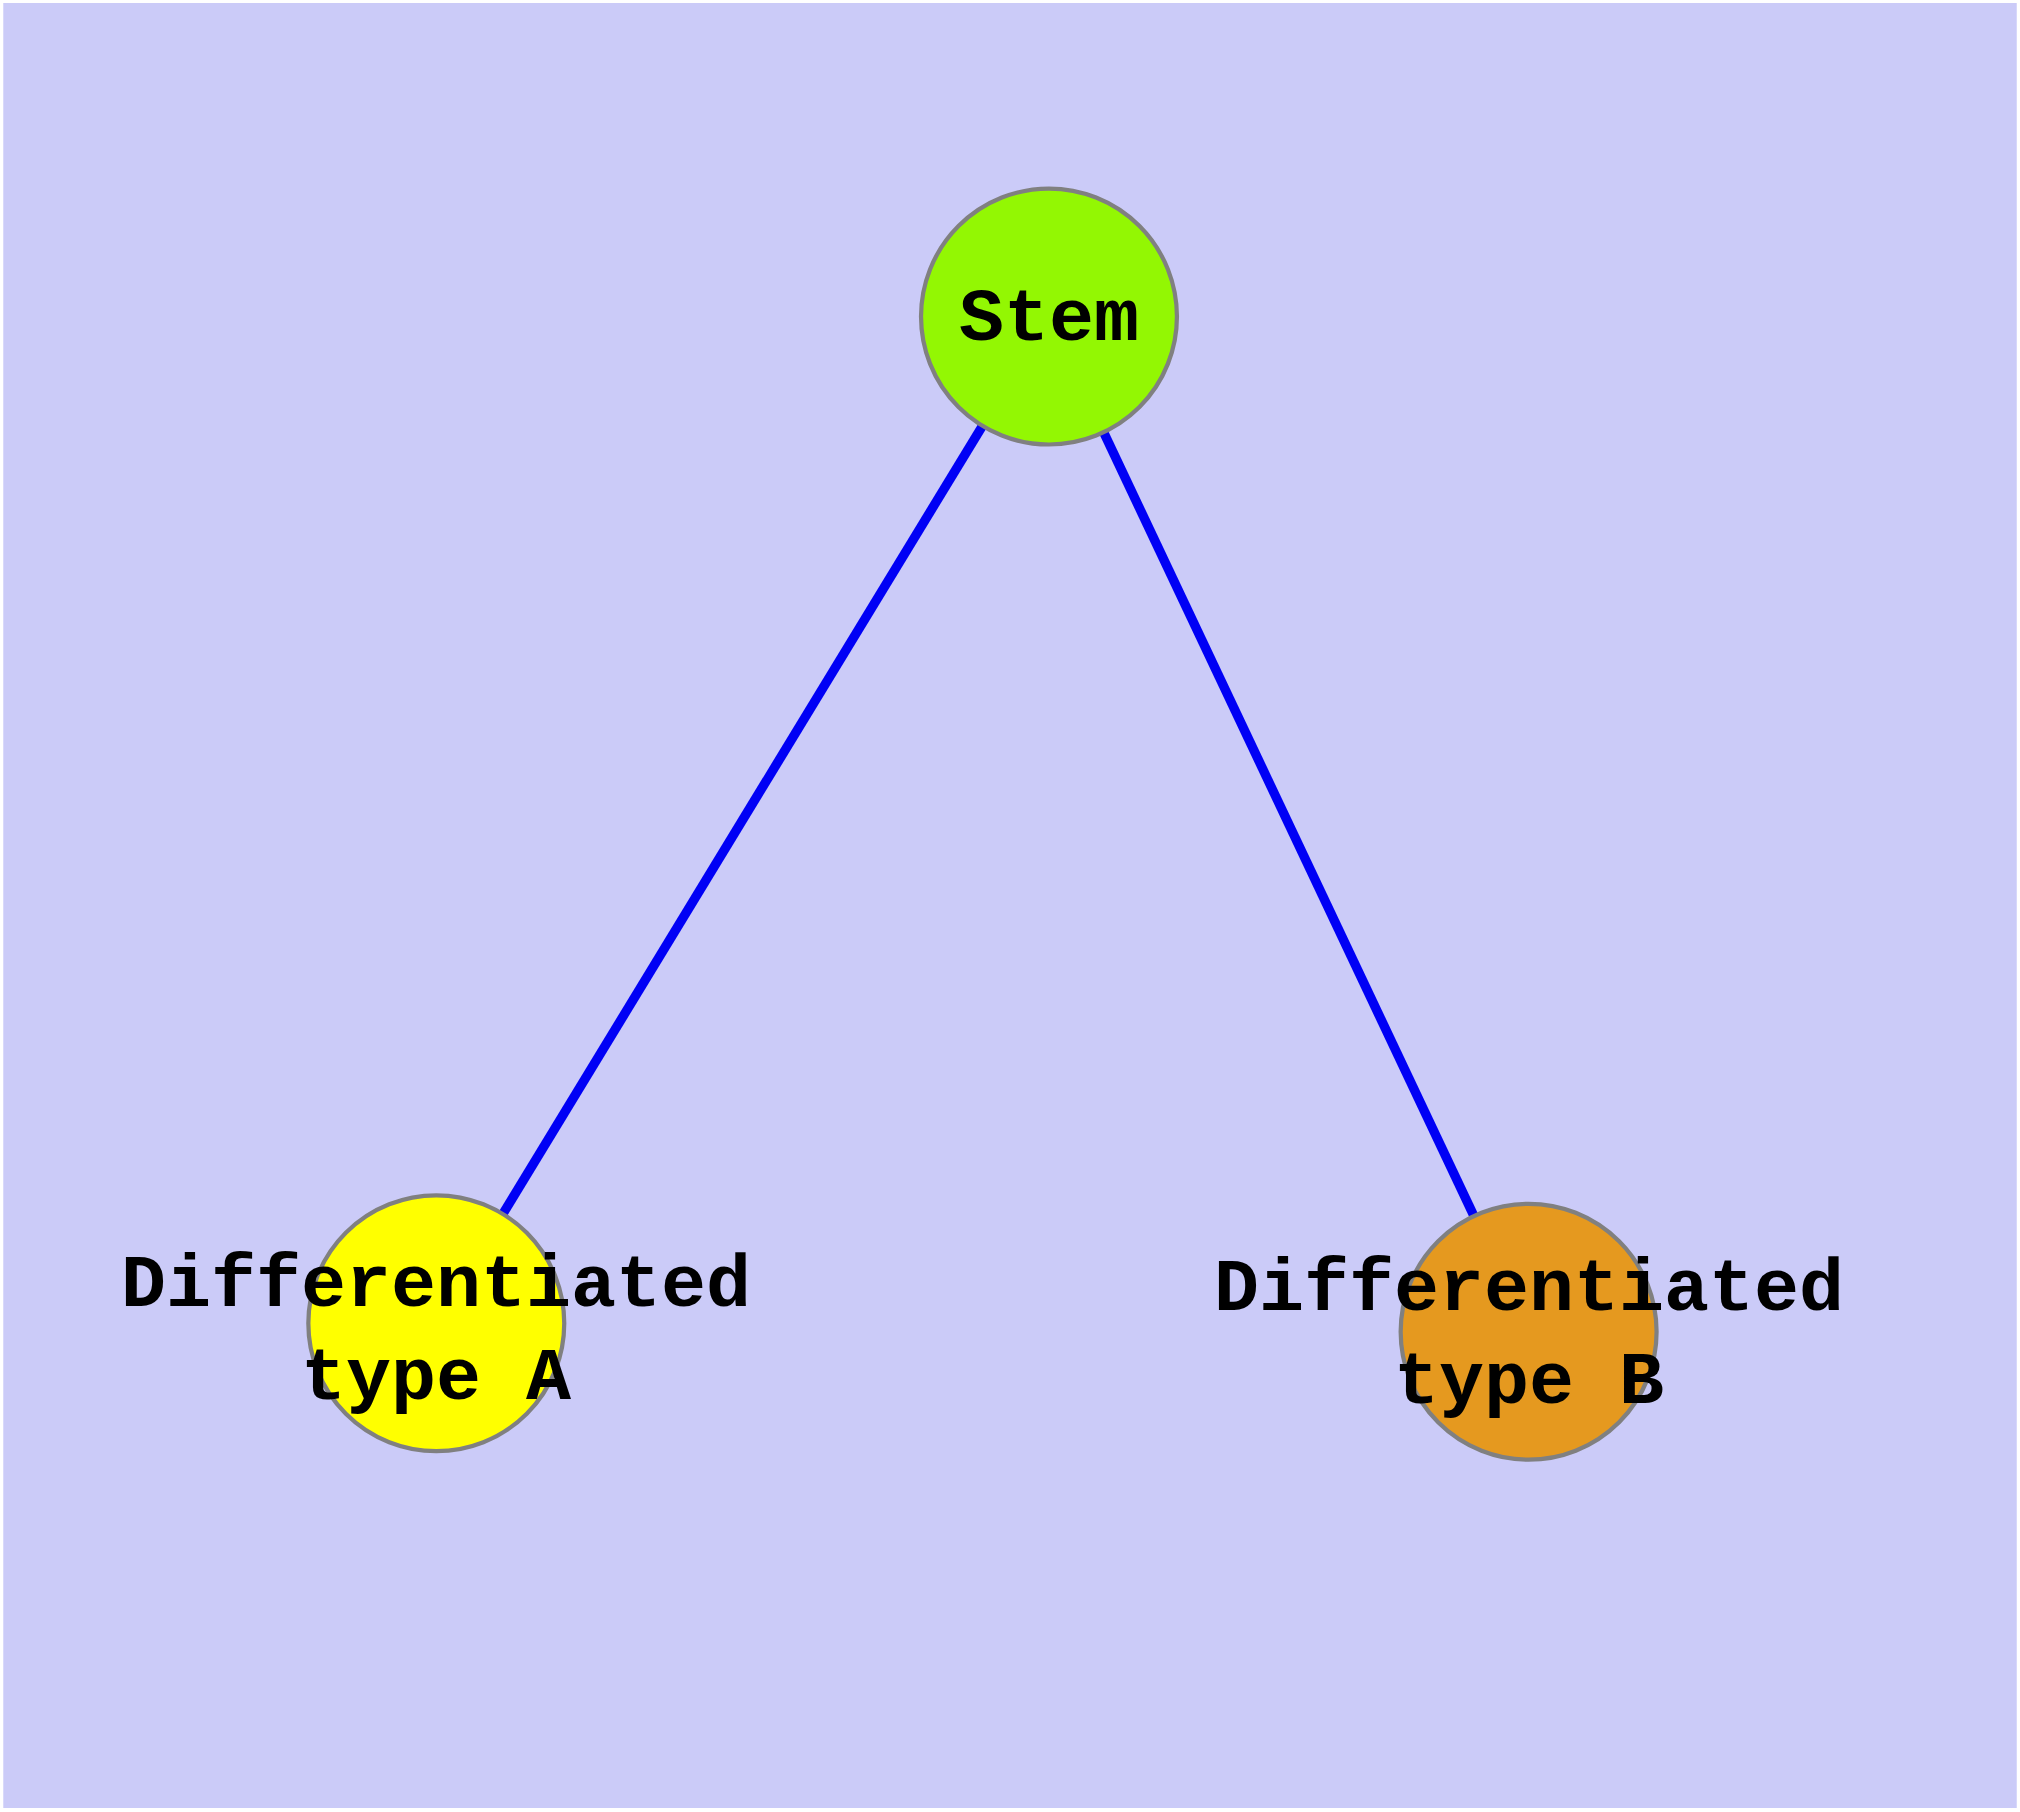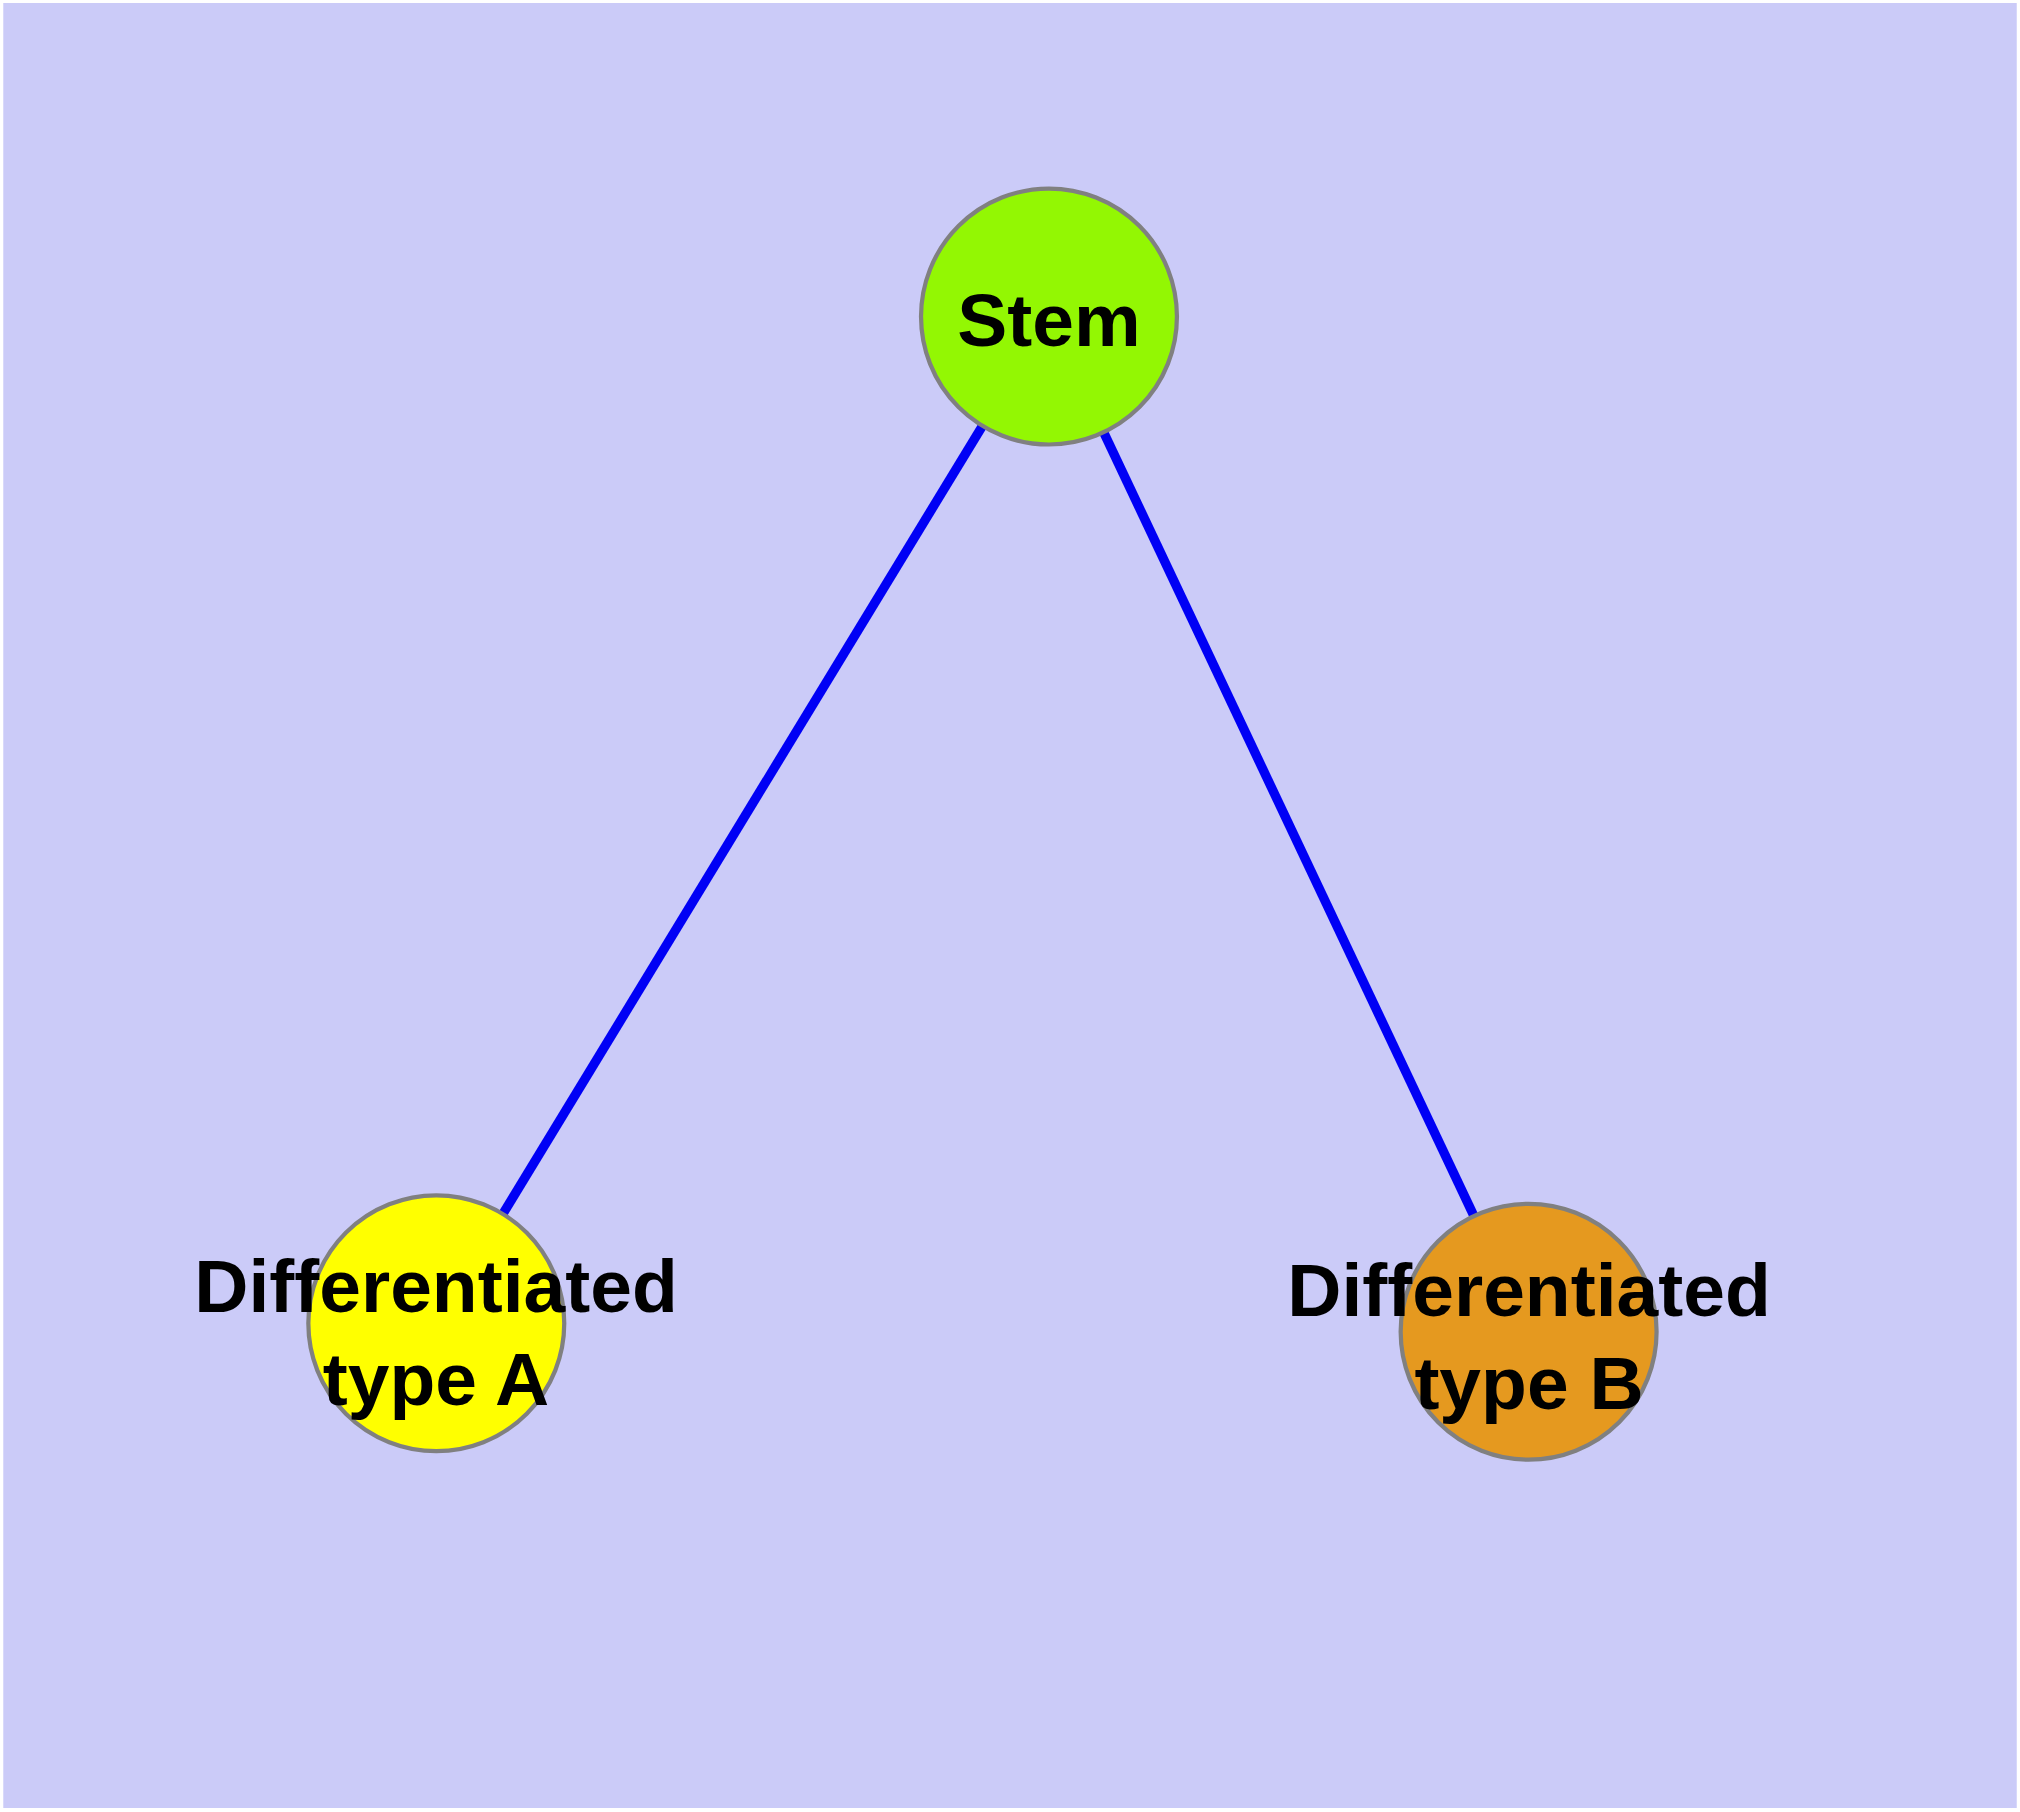--- a/index.html
+++ b/index.html
@@ -8,20 +8,21 @@
     width: 2021px;
     height: 1812px;
     background: #ffffff;
     overflow: hidden;
     font-family: "Liberation Sans", sans-serif;
   }
   .stage {
     position: relative;
     width: 1985px;
     height: 1812px;
+    font-family: Liberation Mono, monospace;
   }
   svg.graph {
     position: absolute;
     left: 3.4px;
     top: 3.4px;
     width: 2014px;
     height: 1805px;
     display: block;
   }
   .node-label {

